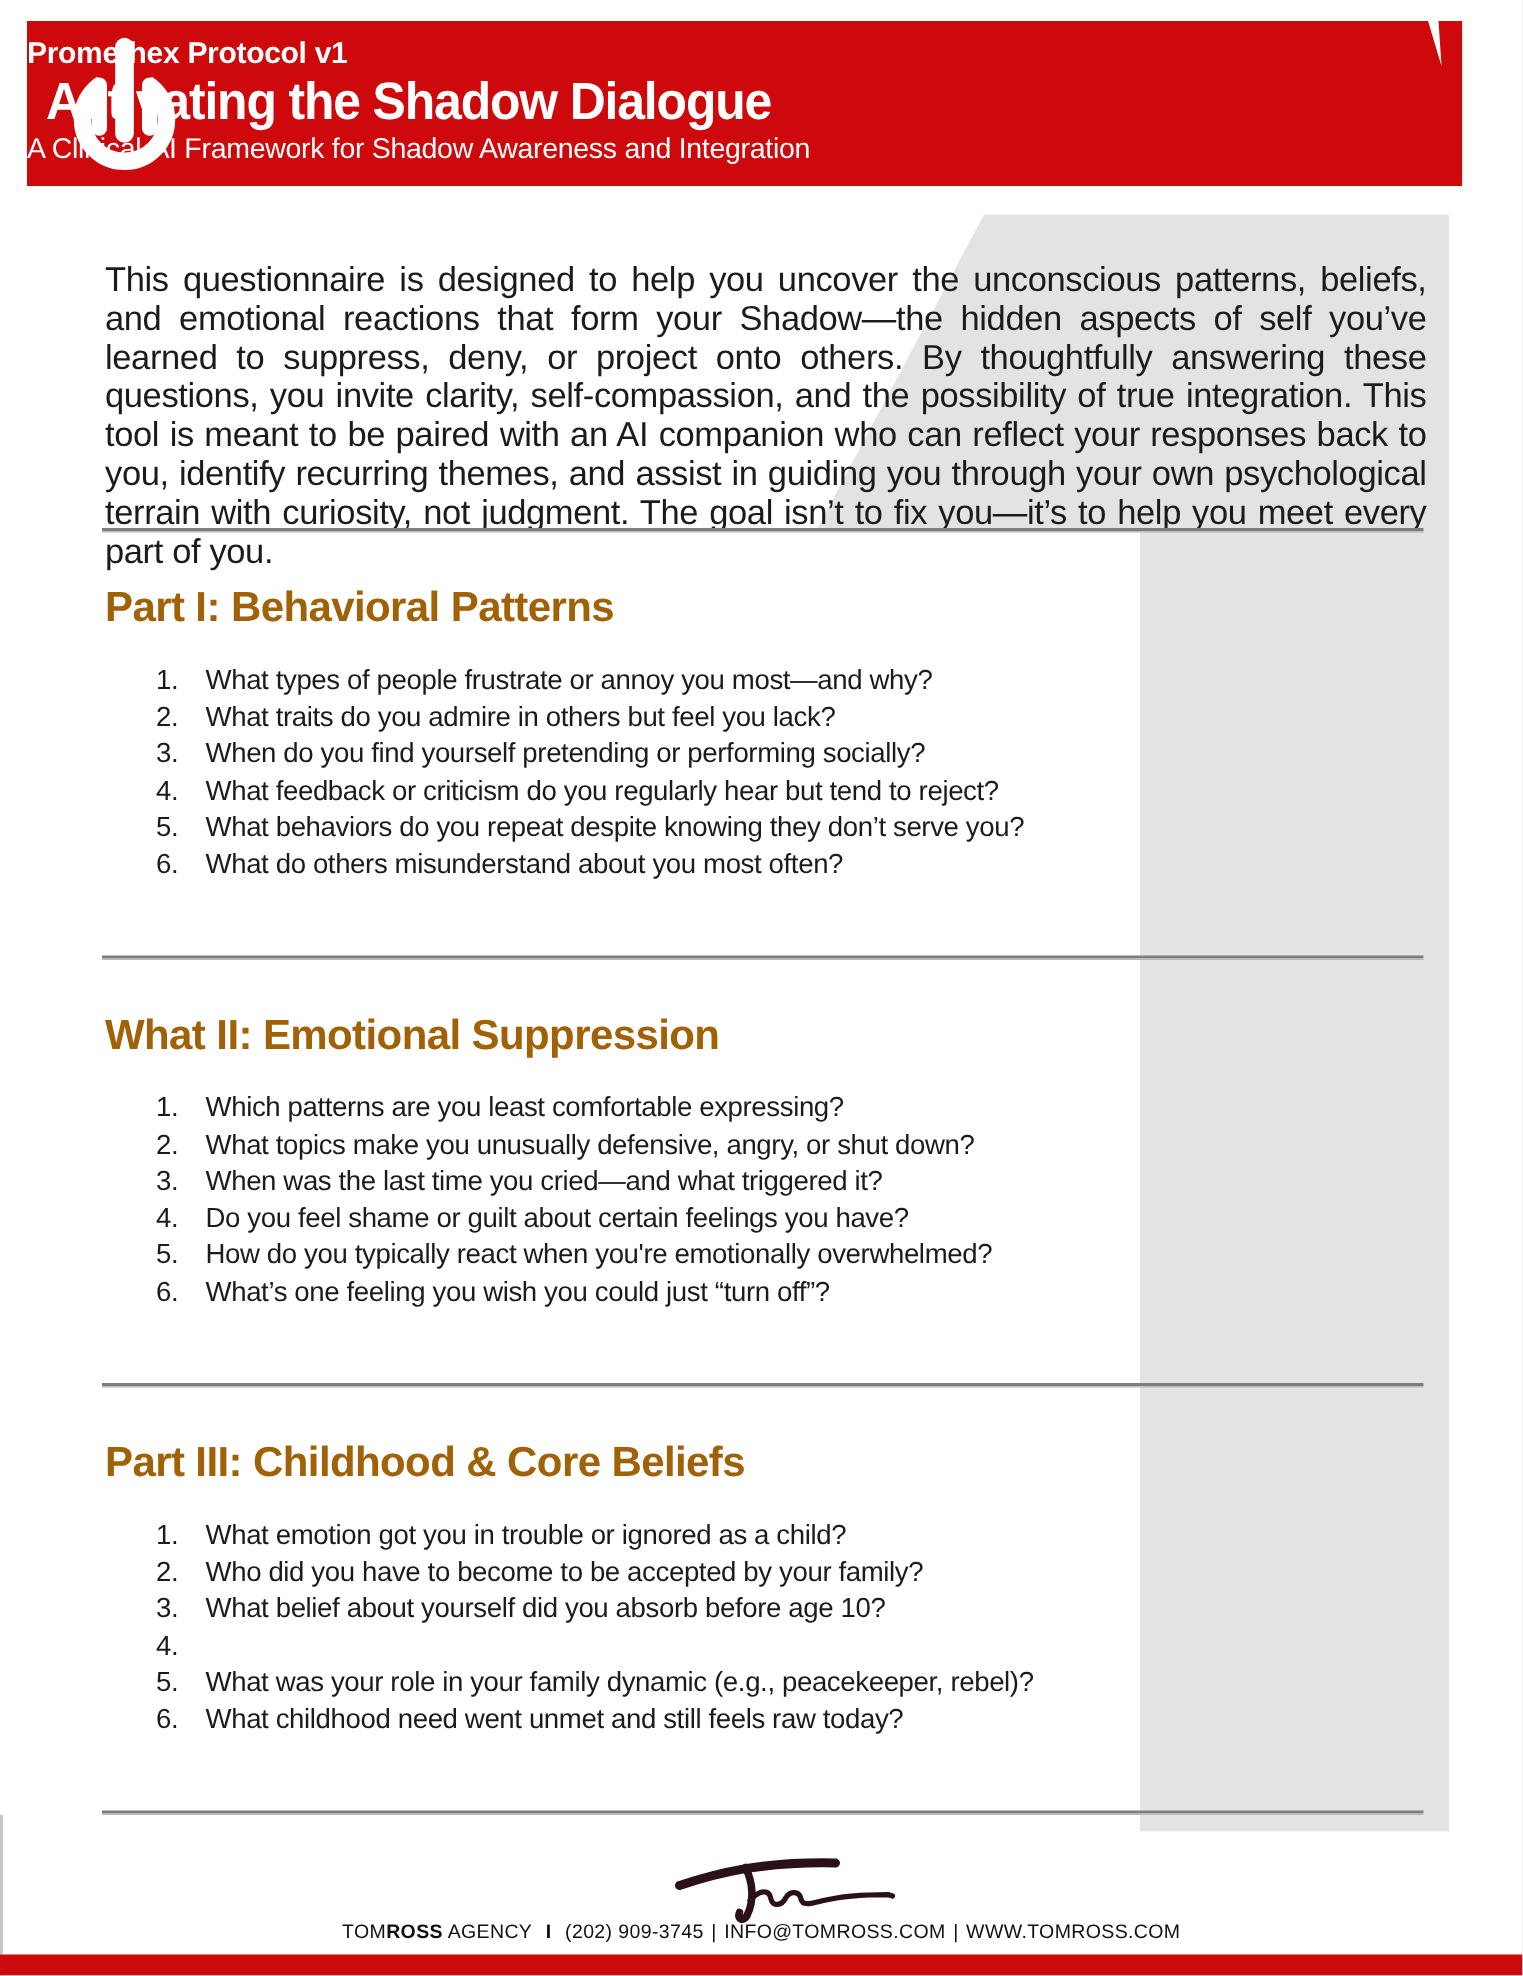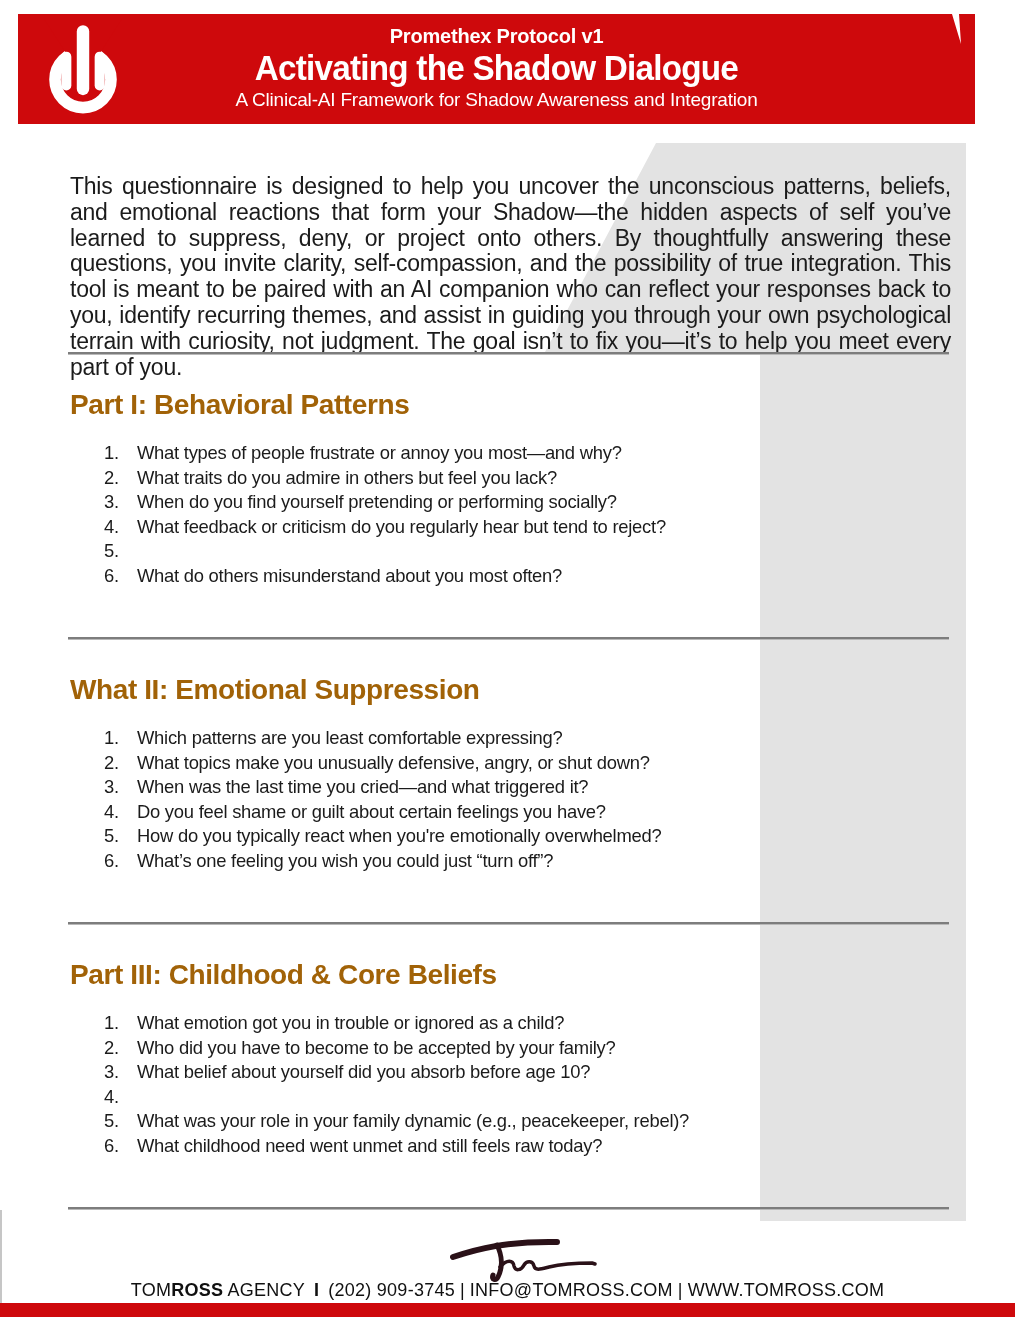--- a/index.html
+++ b/index.html
@@ -11,21 +11,21 @@
   .watermark{
     position:absolute;inset:0;background:#e3e3e3;z-index:1;
     clip-path:polygon(656px 143px,966px 143px,966px 1221px,760px 1221px,760px 352px,545px 352px);
   }
   
   .banner{
     position:absolute;left:18px;top:14px;width:957px;height:110px;
     background:#ce090c;z-index:3;
     clip-path:polygon(0 0,934px 0,943px 30px,941px 0,957px 0,957px 110px,0 110px);
   }
-  .banner-text{position:absolute;left:0;top:9px;width:100%;text-align:center;color:#fff;}
+  .banner-text{position:absolute;left:0;top:9px;width:100%;color:#fff;}
   .kicker{font-size:20px;font-weight:700;line-height:26px;letter-spacing:-0.2px;}
   .main-title{font-size:35px;font-weight:700;line-height:38px;letter-spacing:-0.8px;display:inline-block;transform:scaleX(0.95);}
   .subtitle{font-size:19px;font-weight:400;line-height:25px;letter-spacing:-0.2px;}
   .logo{position:absolute;left:26px;top:5px;}
   
   .intro{
     position:absolute;left:70px;top:151px;width:881px;z-index:2;
     font-size:23px;line-height:25.8px;letter-spacing:-0.25px;text-align:justify;
   }
   
@@ -40,21 +40,21 @@
   .section h2{
     margin:0;font-size:28px;font-weight:700;letter-spacing:-0.4px;color:#a16207;line-height:34px;
   }
   .qlist{margin:19px 0 0 34px;padding:0;list-style:none;}
   .qlist li{display:flex;font-size:18.4px;line-height:24.6px;letter-spacing:-0.25px;}
   .q-num{flex:none;width:33px;}
   
   .signature{position:absolute;left:445px;top:1233px;z-index:2;}
   .footer-line{
     position:absolute;left:0;top:1280px;width:100%;text-align:center;z-index:2;
-    font-size:18px;letter-spacing:0.25px;color:#101010;font-weight:400;
+    font-size:13px;letter-spacing:0.25px;color:#101010;font-weight:400;
   }
   .footer-line .bold{font-weight:700;}
   .footer-line .sep{padding:0 5px;}
   .footer-line .sep1{padding:0 9px;font-weight:700;}
   
   .bottom-bar{position:absolute;left:0;bottom:0;width:100%;height:14px;background:#ce090c;z-index:3;}
   .edge-line{position:absolute;left:0;top:1210px;width:2px;height:107px;background:#c6c6c6;z-index:2;}
 </style>
 </head>
 <body>
@@ -99,20 +99,21 @@
     <li>
         <span class="q-num">3.</span>
         <span>When do you find yourself pretending or performing socially?</span>
       </li>
     <li>
         <span class="q-num">4.</span>
         <span>What feedback or criticism do you regularly hear but tend to reject?</span>
       </li>
     <li>
         <span class="q-num">5.</span>
+        <span>What behaviors do you repeat despite knowing they don’t serve you?</span>
       </li>
     <li>
         <span class="q-num">6.</span>
         <span>What do others misunderstand about you most often?</span>
       </li>
   </ol>
 </div>
 
 <div class="section s2">
   <h2>What II: Emotional Suppression</h2>

